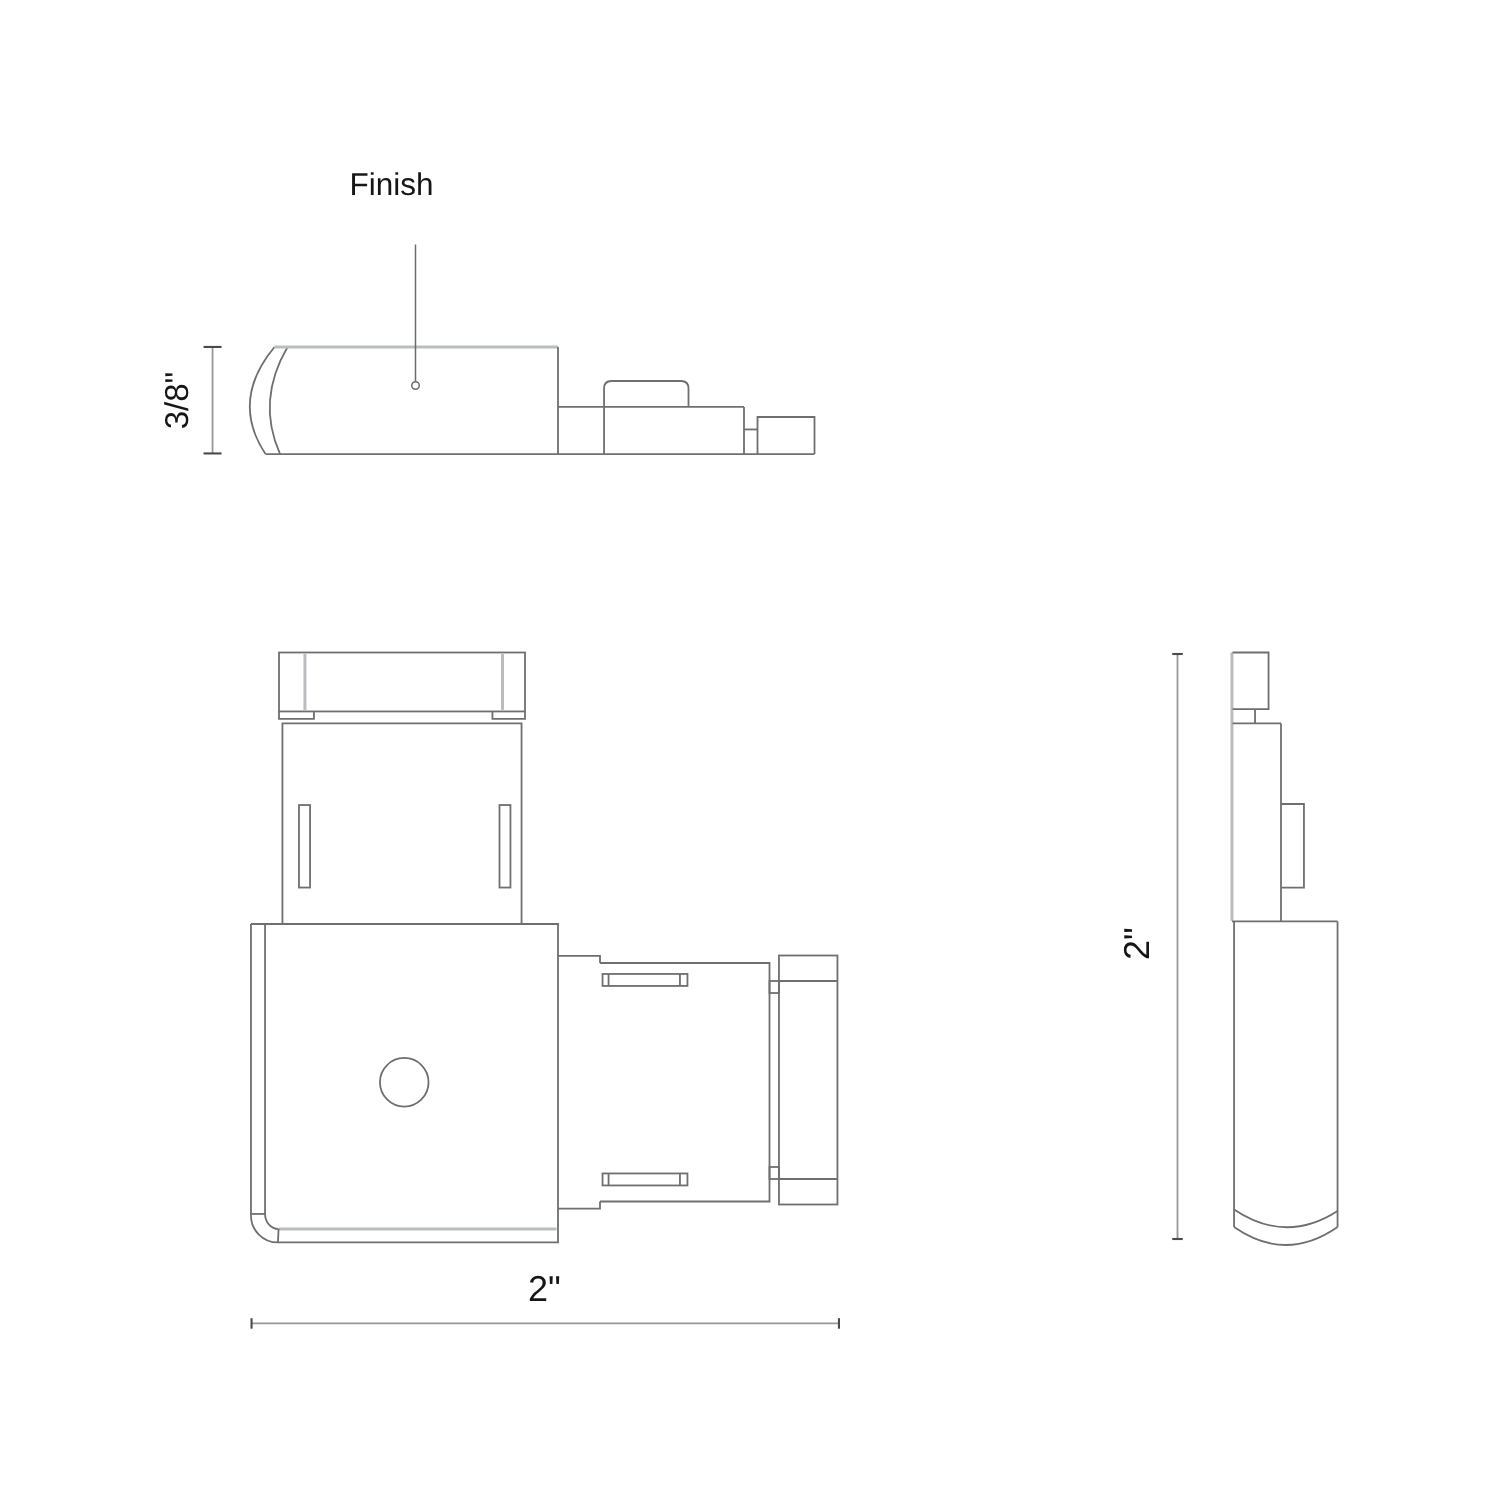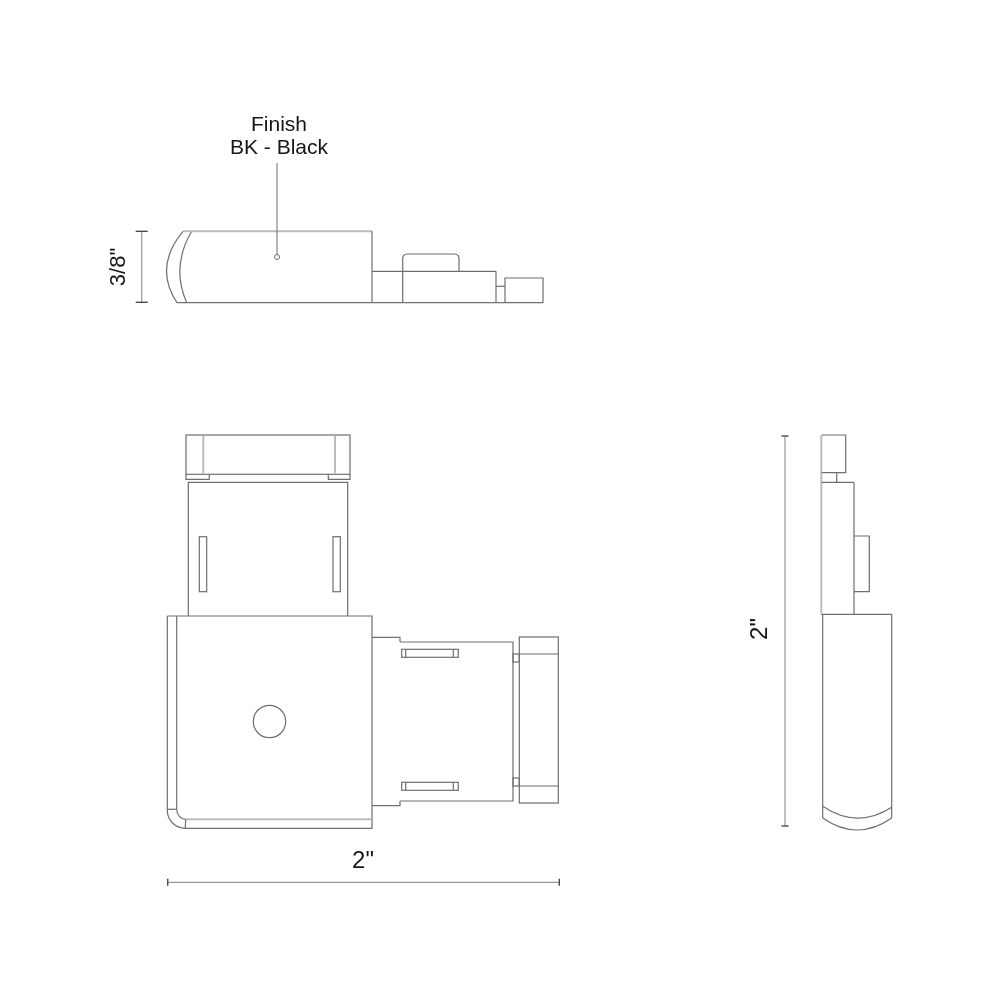--- a/index.html
+++ b/index.html
@@ -22,21 +22,21 @@
   svg{position:absolute;left:0;top:0;}
   .ln{stroke:var(--outline);stroke-width:1.2;fill:none;}
   .lt{stroke:var(--light-outline);stroke-width:2;fill:none;}
   .dim{stroke:var(--dimension-line);stroke-width:1.2;fill:none;}
   .tick{stroke:var(--tick);stroke-width:1.4;fill:none;}
   .leader{stroke:var(--leader);stroke-width:1;fill:none;}
   .label{
     position:absolute;color:var(--text);
     text-align:center;white-space:nowrap;
   }
-  .callout{left:179px;top:112px;width:200px;font-size:21px;line-height:23px;}
+  .callout{left:161px;top:112px;width:200px;font-size:21px;line-height:23px;}
   .dim-label{font-size:24px;}
   .dim-h{left:313px;top:846px;width:100px;}
   .rot{transform:rotate(-90deg);}
   .dim-38{left:68px;top:254px;width:100px;height:26px;line-height:26px;}
   .dim-2side{left:709px;top:615px;width:100px;height:28px;line-height:28px;}
 </style>
 </head>
 <body>
 
 <svg width="1000" height="1000" viewBox="0 0 1000 1000">
@@ -129,20 +129,19 @@
     <line class="ln" x1="821.3" y1="614.3" x2="891.7" y2="614.3"></line>
     <line class="ln" x1="822.7" y1="614.3" x2="822.7" y2="818"></line>
     <line class="ln" x1="891.7" y1="614.3" x2="891.7" y2="818"></line>
     <path class="ln" d="M 822.7,806.3 Q 857.2,829.5 891.7,807.3"></path>
     <path class="ln" d="M 822.7,818 Q 857.2,842 891.7,818"></path>
   </g>
 </svg>
 
 <div class="label callout">
   <div>Finish</div>
-  <div>BK - Black</div>
 </div>
 
 <div class="label dim-label rot dim-38" style="font-size:22px;">3/8"</div>
 
 <div class="label dim-label dim-h">2"</div>
 
 <div class="label dim-label rot dim-2side">2"</div>
 
 </body></html>

